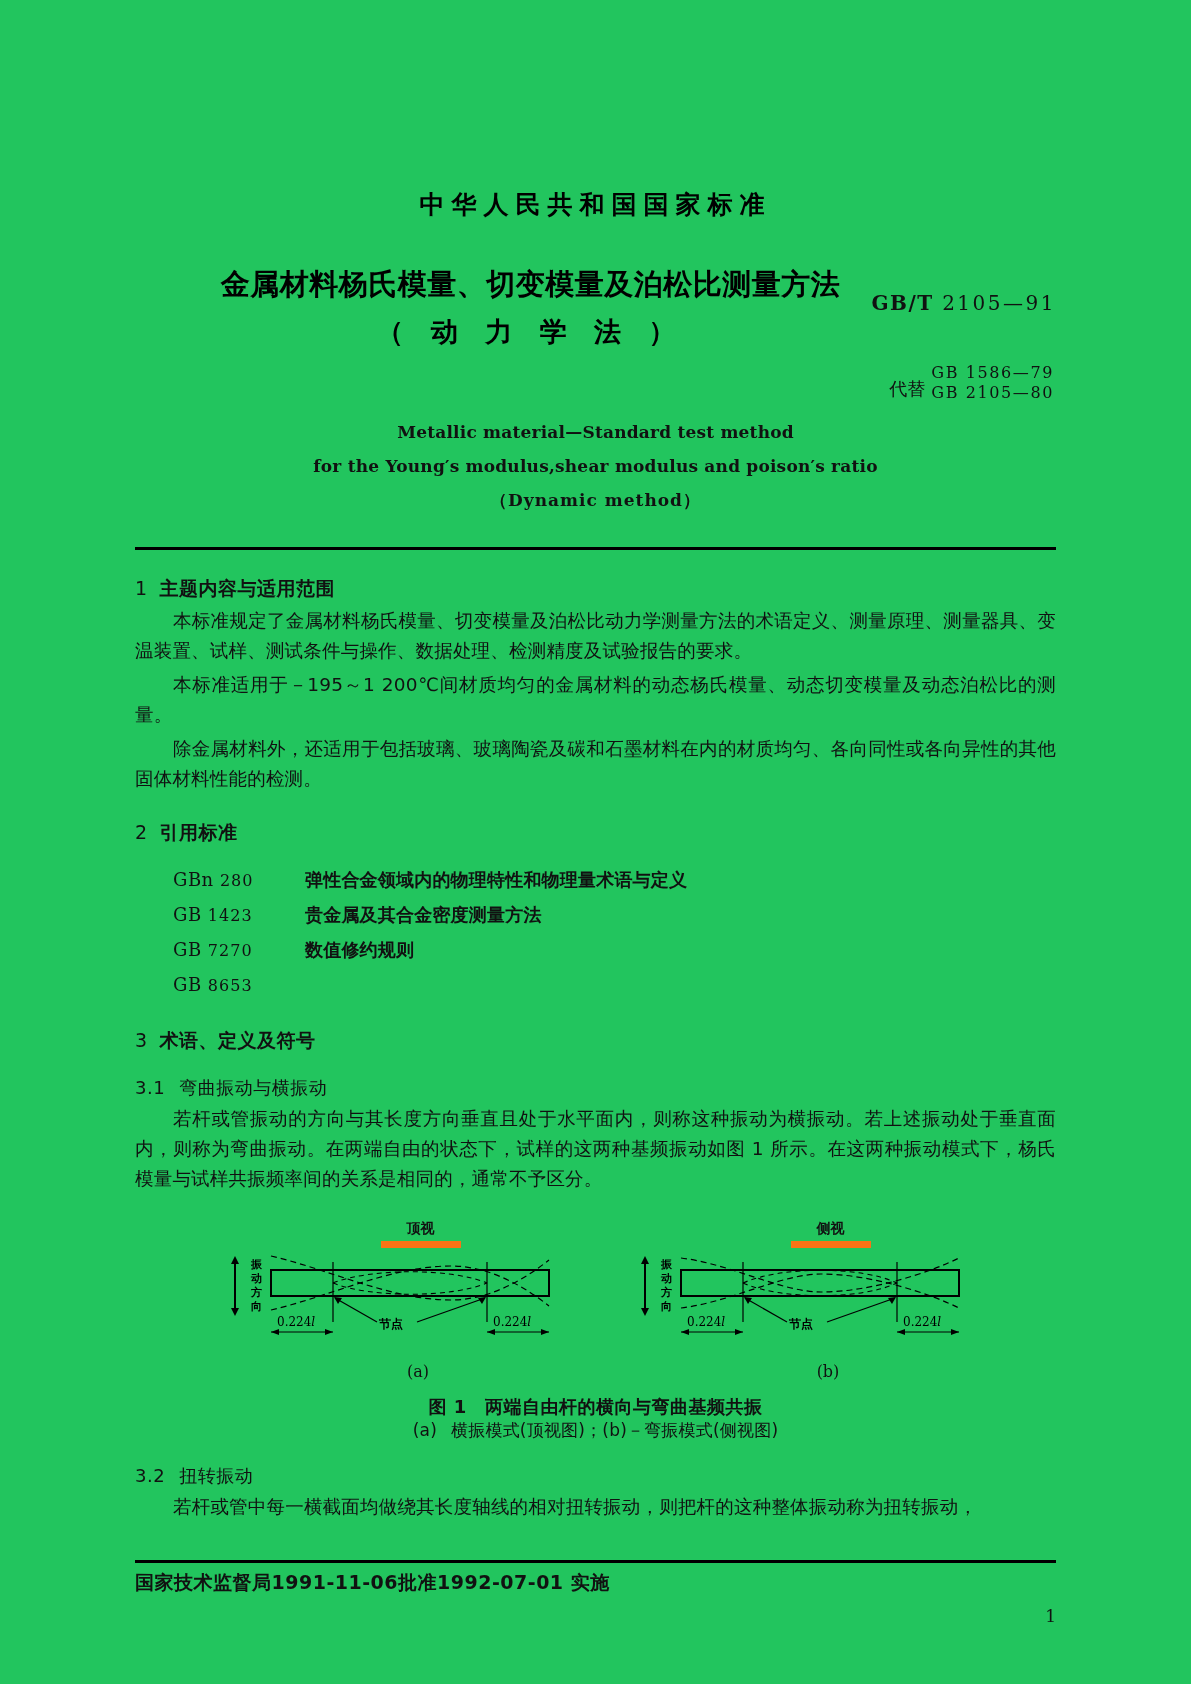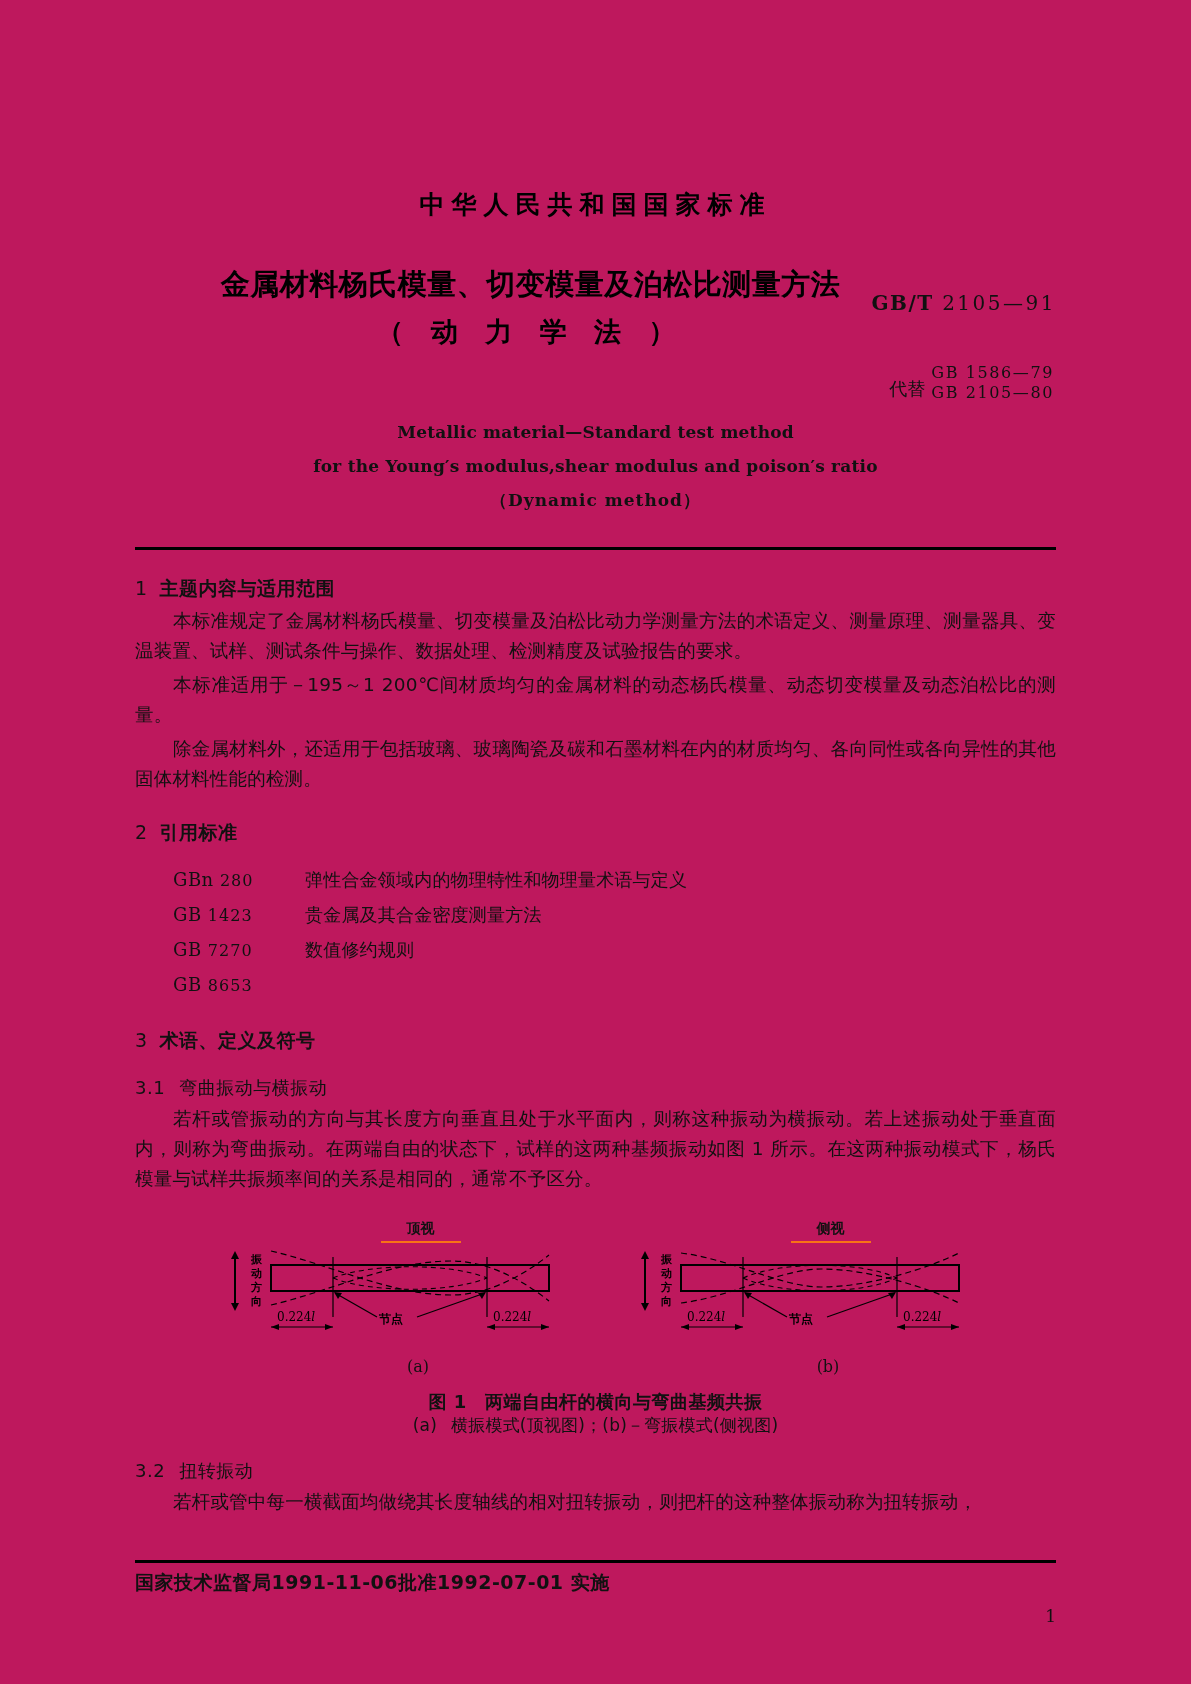--- a/index.html
+++ b/index.html
@@ -4,21 +4,21 @@
 <style>
   html, body {
     margin: 0;
     padding: 0;
     background: #ffffff;
   }
   .page {
     position: relative;
     width: 1191px;
     height: 1684px;
-    background: #be185d;
+    background: #22c55e;
     margin: 0 auto;
     font-family: "DejaVu Sans", sans-serif;
     color: #111111;
     overflow: hidden;
   }
   .content {
     position: absolute;
     left: 135px;
     top: 0;
     width: 921px;
@@ -145,42 +145,42 @@
     line-height: 1.95;
     padding-left: 38px;
   }
   .ref-code {
     font-family: "DejaVu Serif", serif;
     width: 132px;
     flex: none;
     letter-spacing: 0.5px;
   }
   .ref-code .rc-id { font-size: 16px; letter-spacing: 1px; }
-  .ref-text { letter-spacing: 0.2px; }
+  .ref-text { letter-spacing: 0.2px; font-weight: bold; }
 
   
   .figure {
     margin-top: 26px;
     text-align: center;
   }
   .fig-row {
     display: flex;
     justify-content: center;
     gap: 70px;
   }
   .panel { position: relative; width: 340px; }
   .panel-title {
     font-size: 14px;
     font-weight: 700;
     text-align: center;
     padding-left: 60px;
   }
   .panel-title span {
     display: inline-block;
-    border-bottom: 2px solid #f97316;
+    border-bottom: 7px solid #f97316;
     padding: 0 26px 3px 26px;
   }
   .panel-svg { display: block; }
   .panel-label {
     font-family: "DejaVu Serif", serif;
     font-size: 16px;
     text-align: center;
     padding-left: 55px;
     margin-top: 2px;
   }

